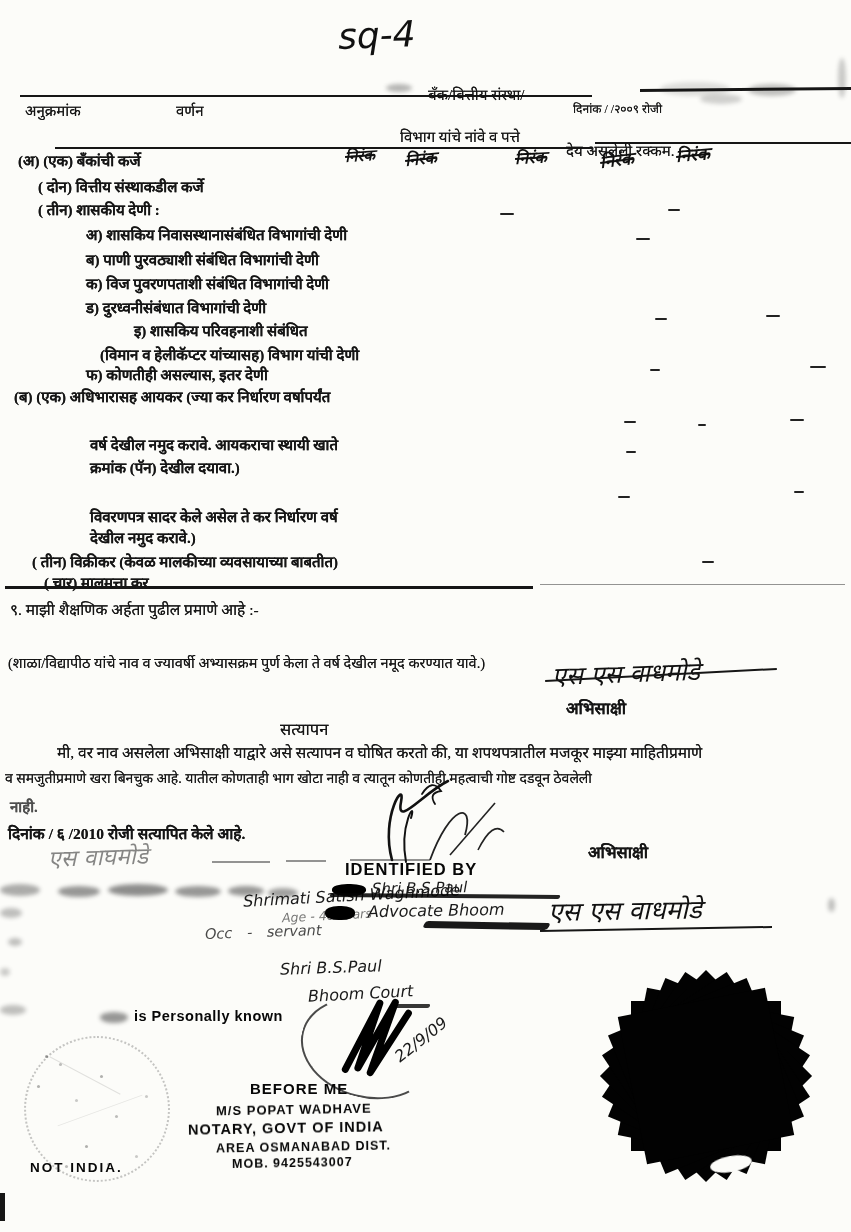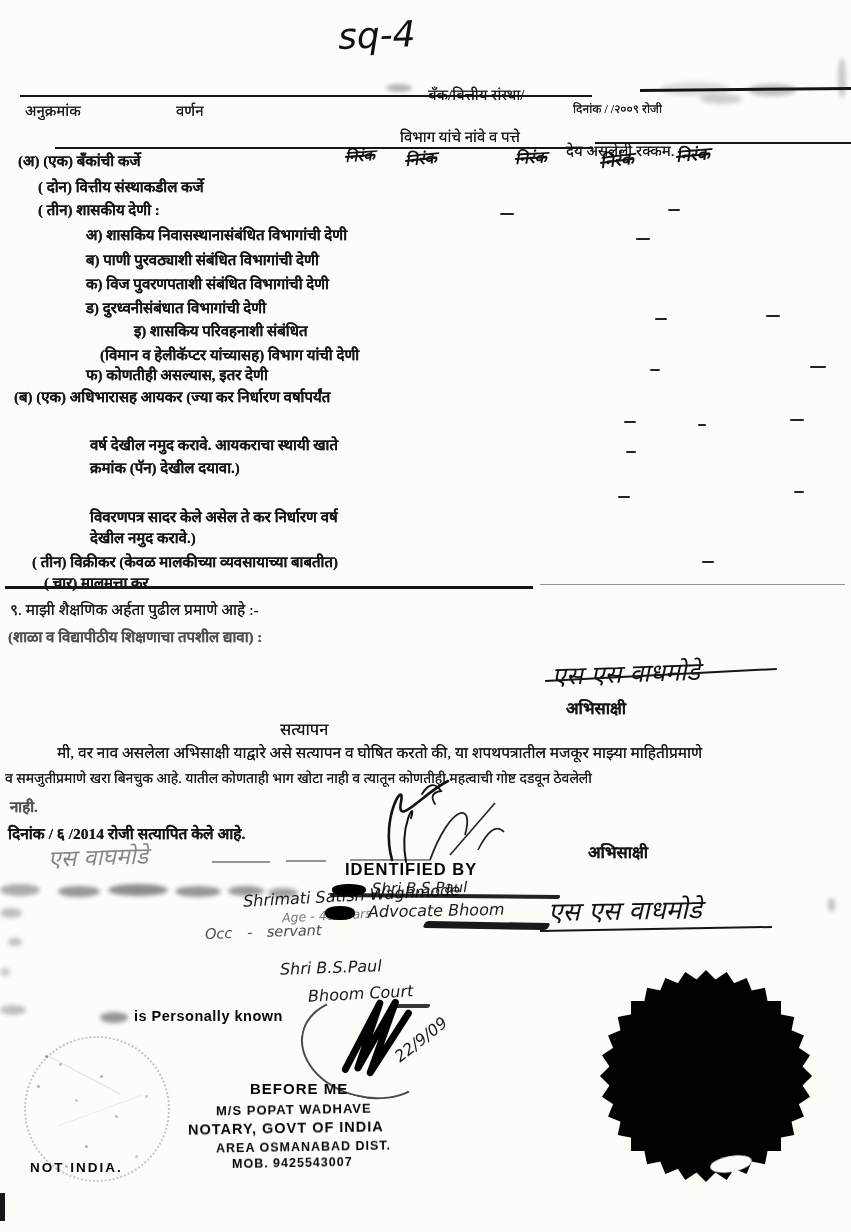--- a/index.html
+++ b/index.html
@@ -105,31 +105,31 @@
   <div class="dash" style="left:790px;top:419px;width:14px;"></div>
   <div class="dash" style="left:626px;top:451px;width:10px;"></div>
   <div class="dash" style="left:618px;top:496px;width:12px;"></div>
   <div class="dash" style="left:794px;top:491px;width:10px;"></div>
   <div class="dash" style="left:702px;top:561px;width:12px;"></div>
 
   <div class="rule" style="left:5px;top:586px;width:528px;height:3px;"></div>
   <div class="rule light" style="left:540px;top:584px;width:305px;height:1px;"></div>
 
   <div class="abs dev bold" style="left:10px;top:598px;font-size:15.5px;">९. माझी शैक्षणिक अर्हता पुढील प्रमाणे आहे :-</div>
-  <div class="abs dev faded" style="left:8px;top:626px;font-size:15px;">(शाळा व विद्यापीठीय शिक्षणाचा तपशील द्यावा) :</div>
+  <div class="abs dev bold" style="left:8px;top:652px;font-size:14.5px;">(शाळा/विद्यापीठ यांचे नाव व ज्यावर्षी अभ्यासक्रम पुर्ण केला ते वर्ष देखील नमूद करण्यात यावे.)</div>
 
   <div class="abs hw" style="left:552px;top:658px;font-size:25px;transform:rotate(-2deg);">एस एस वाधमोडे</div>
   <div class="rule" style="left:545px;top:674px;width:232px;height:2px;transform:rotate(-3deg);"></div>
   <div class="abs dev" style="left:566px;top:696px;font-size:16.5px;">अभिसाक्षी</div>
 
   <div class="abs dev bold" style="left:280px;top:717px;font-size:16.5px;">सत्यापन</div>
   <div class="abs dev bold" style="left:57px;top:741px;font-size:15.5px;">मी, वर नाव असलेला अभिसाक्षी याद्वारे असे सत्यापन व घोषित करतो की, या शपथपत्रातील मजकूर माझ्या माहितीप्रमाणे</div>
   <div class="abs dev bold" style="left:5px;top:768px;font-size:14px;">व समजुतीप्रमाणे खरा बिनचुक आहे. यातील कोणताही भाग खोटा नाही व त्यातून कोणतीही महत्वाची गोष्ट दडवून ठेवलेली</div>
   <div class="abs dev faded" style="left:10px;top:796px;font-size:15px;">नाही.</div>
-  <div class="abs dev" style="left:8px;top:822px;font-size:15.5px;">दिनांक   / ६ /2014 रोजी सत्यापित केले आहे.</div>
+  <div class="abs dev" style="left:8px;top:822px;font-size:15.5px;">दिनांक   / ६ /2010 रोजी सत्यापित केले आहे.</div>
 
   <svg style="left:350px;top:772px;" width="130" height="95">
     <path d="M42,88 C30,44 56,6 51,30 C46,56 72,22 98,9" stroke="#111" stroke-width="2.6" fill="none" stroke-linecap="round"></path>
     <path d="M56,90 C49,52 67,26 61,46" stroke="#111" stroke-width="2" fill="none" stroke-linecap="round"></path>
     <path d="M72,22 q10,-16 19,-3 q-13,2 -6,13" stroke="#111" stroke-width="1.8" fill="none" stroke-linecap="round"></path>
   </svg>
 
   <div class="abs hw" style="left:48px;top:842px;font-size:23px;opacity:.5;transform:rotate(-2deg);">एस वाघमोडे</div>
   <div class="rule light" style="left:212px;top:861px;width:58px;height:2px;"></div>
   <div class="rule light" style="left:286px;top:860px;width:40px;height:2px;"></div>

